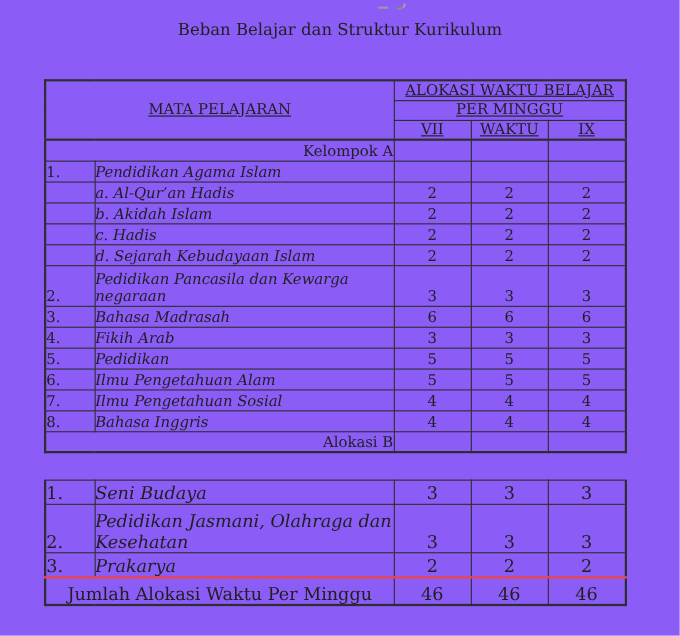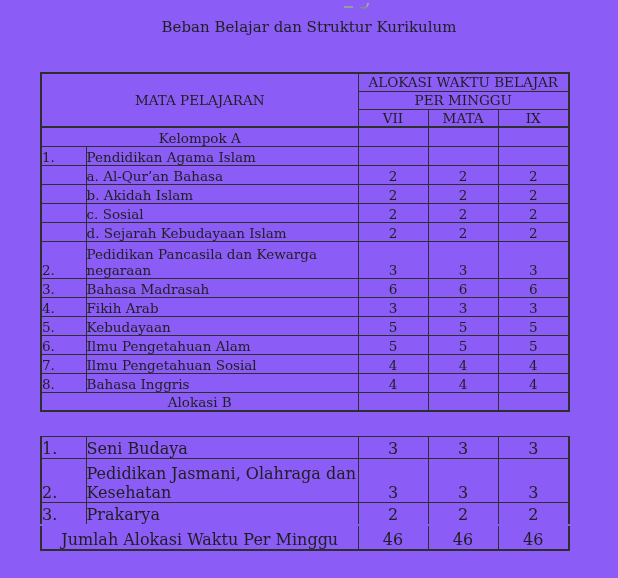--- a/index.html
+++ b/index.html
@@ -25,37 +25,37 @@
 
   table { border-collapse: collapse; table-layout: fixed; }
   td, th { overflow: hidden; }
 
   
   .t1 { position: absolute; left: 40px; top: 72px; width: 528px;
         font-size: 13.5px; border: 2px solid #2e2e2e; }
   .t1 th, .t1 td { border: 1px solid #2e2e2e; font-weight: normal; padding: 0; }
   .t1 thead tr { height: 18px; }
   .t1 thead { border-bottom: 2px solid #2e2e2e; }
-  .t1 thead th { text-align: center; vertical-align: middle; }
+  .t1 thead th { text-align: center; vertical-align: middle; text-decoration: underline; }
   .t1 tbody tr { height: 19px; }
   .t1 tbody tr.tall { height: 37px; }
 
   
   .t2 { position: absolute; left: 40px; top: 436px; width: 528px;
         font-size: 16px; border: 2px solid #2e2e2e; border-top: none; }
   .t2 td { border: 1px solid #2e2e2e; padding: 0; }
   .t2 tbody tr { height: 22px; }
   .t2 tbody tr.tall { height: 44px; }
   .t2 tfoot tr { height: 25px; }
-  .t2 tfoot td { border-top: 2px solid #8b5cf6; }
+  .t2 tfoot td { border-top: 2px solid #ef4444; }
 
   
   .c-num   { text-align: left; vertical-align: bottom; padding: 0 0 2px 6px; }
-  .c-name  { text-align: left; vertical-align: bottom; padding: 0 2px 2px 8px; }
-  .c-group { text-align: center; vertical-align: bottom; padding: 0 2px 2px 6px; }
+  .c-name  { text-align: left; vertical-align: bottom; padding: 0 2px 2px 8px; font-style: italic; }
+  .c-group { text-align: right; vertical-align: bottom; padding: 0 2px 2px 6px; }
   .c-val   { text-align: center; vertical-align: bottom; padding: 0 0 2px 0; }
   .c-foot  { text-align: center; vertical-align: bottom; padding: 0 0 3px 0; }
 </style>
 </head>
 <body>
 
 <div class="page">
 
   <div class="artifact">
     <span class="m1"></span>
@@ -77,55 +77,55 @@
     <thead>
       <tr>
         <th colspan="2" rowspan="3">MATA PELAJARAN</th>
         <th colspan="3">ALOKASI WAKTU BELAJAR</th>
       </tr>
       <tr>
         <th colspan="3">PER MINGGU</th>
       </tr>
       <tr>
         <th>VII</th>
-        <th>MATA</th>
+        <th>WAKTU</th>
         <th>IX</th>
       </tr>
     </thead>
     <tbody>
         <tr>
           <td class="c-group" colspan="2">Kelompok A</td>
           <td class="c-val"></td>
           <td class="c-val"></td>
           <td class="c-val"></td>
         </tr>
         <tr>
           <td class="c-num">1.</td>
           <td class="c-name">Pendidikan Agama Islam</td>
           <td class="c-val"></td>
           <td class="c-val"></td>
           <td class="c-val"></td>
         </tr>
         <tr>
           <td class="c-num"></td>
-          <td class="c-name">a. Al-Qur’an Bahasa</td>
+          <td class="c-name">a. Al-Qur’an Hadis</td>
           <td class="c-val">2</td>
           <td class="c-val">2</td>
           <td class="c-val">2</td>
         </tr>
         <tr>
           <td class="c-num"></td>
           <td class="c-name">b. Akidah Islam</td>
           <td class="c-val">2</td>
           <td class="c-val">2</td>
           <td class="c-val">2</td>
         </tr>
         <tr>
           <td class="c-num"></td>
-          <td class="c-name">c. Sosial</td>
+          <td class="c-name">c. Hadis</td>
           <td class="c-val">2</td>
           <td class="c-val">2</td>
           <td class="c-val">2</td>
         </tr>
         <tr>
           <td class="c-num"></td>
           <td class="c-name">d. Sejarah Kebudayaan Islam</td>
           <td class="c-val">2</td>
           <td class="c-val">2</td>
           <td class="c-val">2</td>
@@ -146,21 +146,21 @@
         </tr>
         <tr>
           <td class="c-num">4.</td>
           <td class="c-name">Fikih Arab</td>
           <td class="c-val">3</td>
           <td class="c-val">3</td>
           <td class="c-val">3</td>
         </tr>
         <tr>
           <td class="c-num">5.</td>
-          <td class="c-name">Kebudayaan</td>
+          <td class="c-name">Pedidikan</td>
           <td class="c-val">5</td>
           <td class="c-val">5</td>
           <td class="c-val">5</td>
         </tr>
         <tr>
           <td class="c-num">6.</td>
           <td class="c-name">Ilmu Pengetahuan Alam</td>
           <td class="c-val">5</td>
           <td class="c-val">5</td>
           <td class="c-val">5</td>

